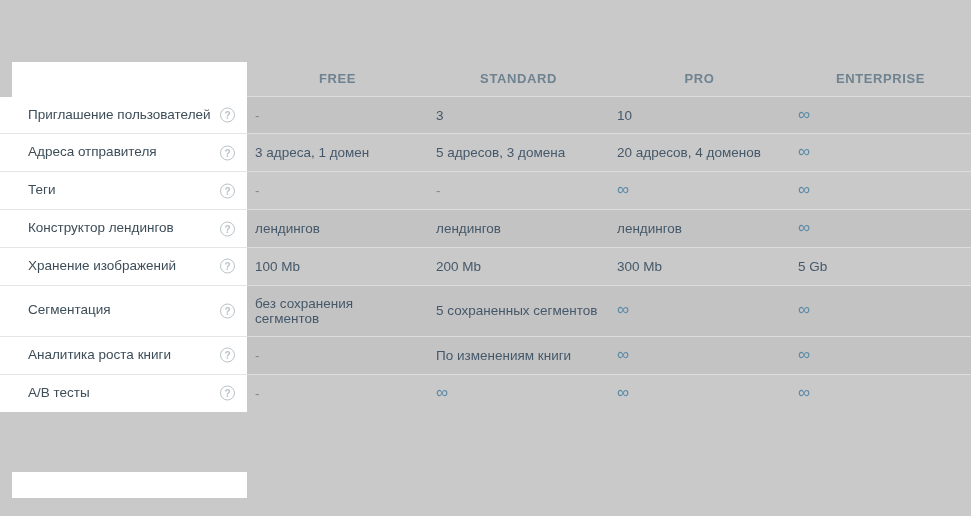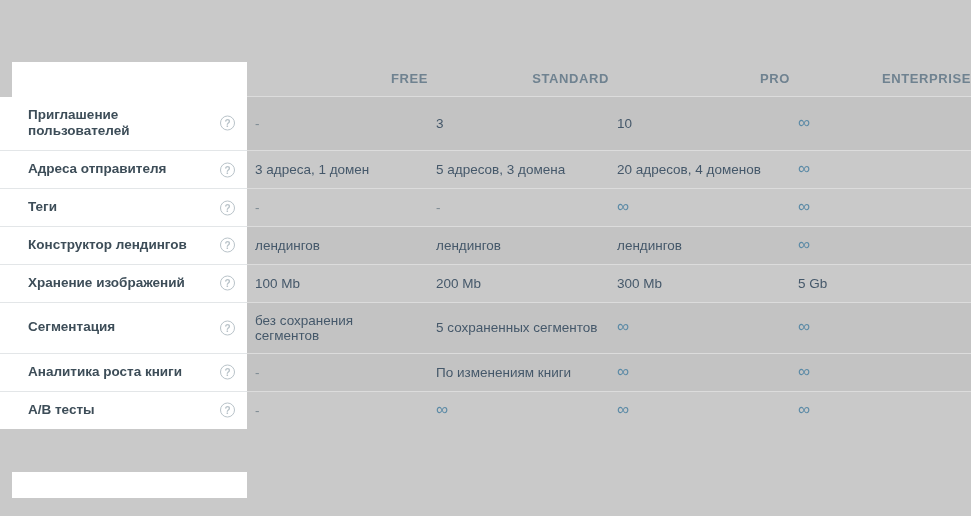--- a/index.html
+++ b/index.html
@@ -41,21 +41,21 @@
   table.compare col.c-feature { width: 247px; }
   table.compare col.c-plan { width: 181px; }
   table.compare col.c-plan-last { width: 181px; }
 
   table.compare thead th {
     height: 36px;
     padding: 0 0 0 0;
     font-size: 13px;
     font-weight: bold;
     color: #6f8290;
-    text-align: right;
+    text-align: center;
     letter-spacing: 0.6px;
     vertical-align: middle;
     background: transparent;
   }
   thead th.h-feature {
     background: #ffffff;
   }
   thead th.h-plan { padding-left: 8px; }
 
   table.compare tbody tr td {
@@ -113,21 +113,20 @@
     left: 12px;
     top: 472px;
     width: 235px;
     height: 26px;
     background: #ffffff;
   }
   .feature-cell-inner {
     display: block;
     padding-right: 22px;
     line-height: 1.25;
-    font-weight: bold;
   }
   .white-left-top {
     position: absolute;
     left: 12px;
     top: 62px;
     width: 235px;
     height: 36px;
     background: #ffffff;
   }
 </style>

